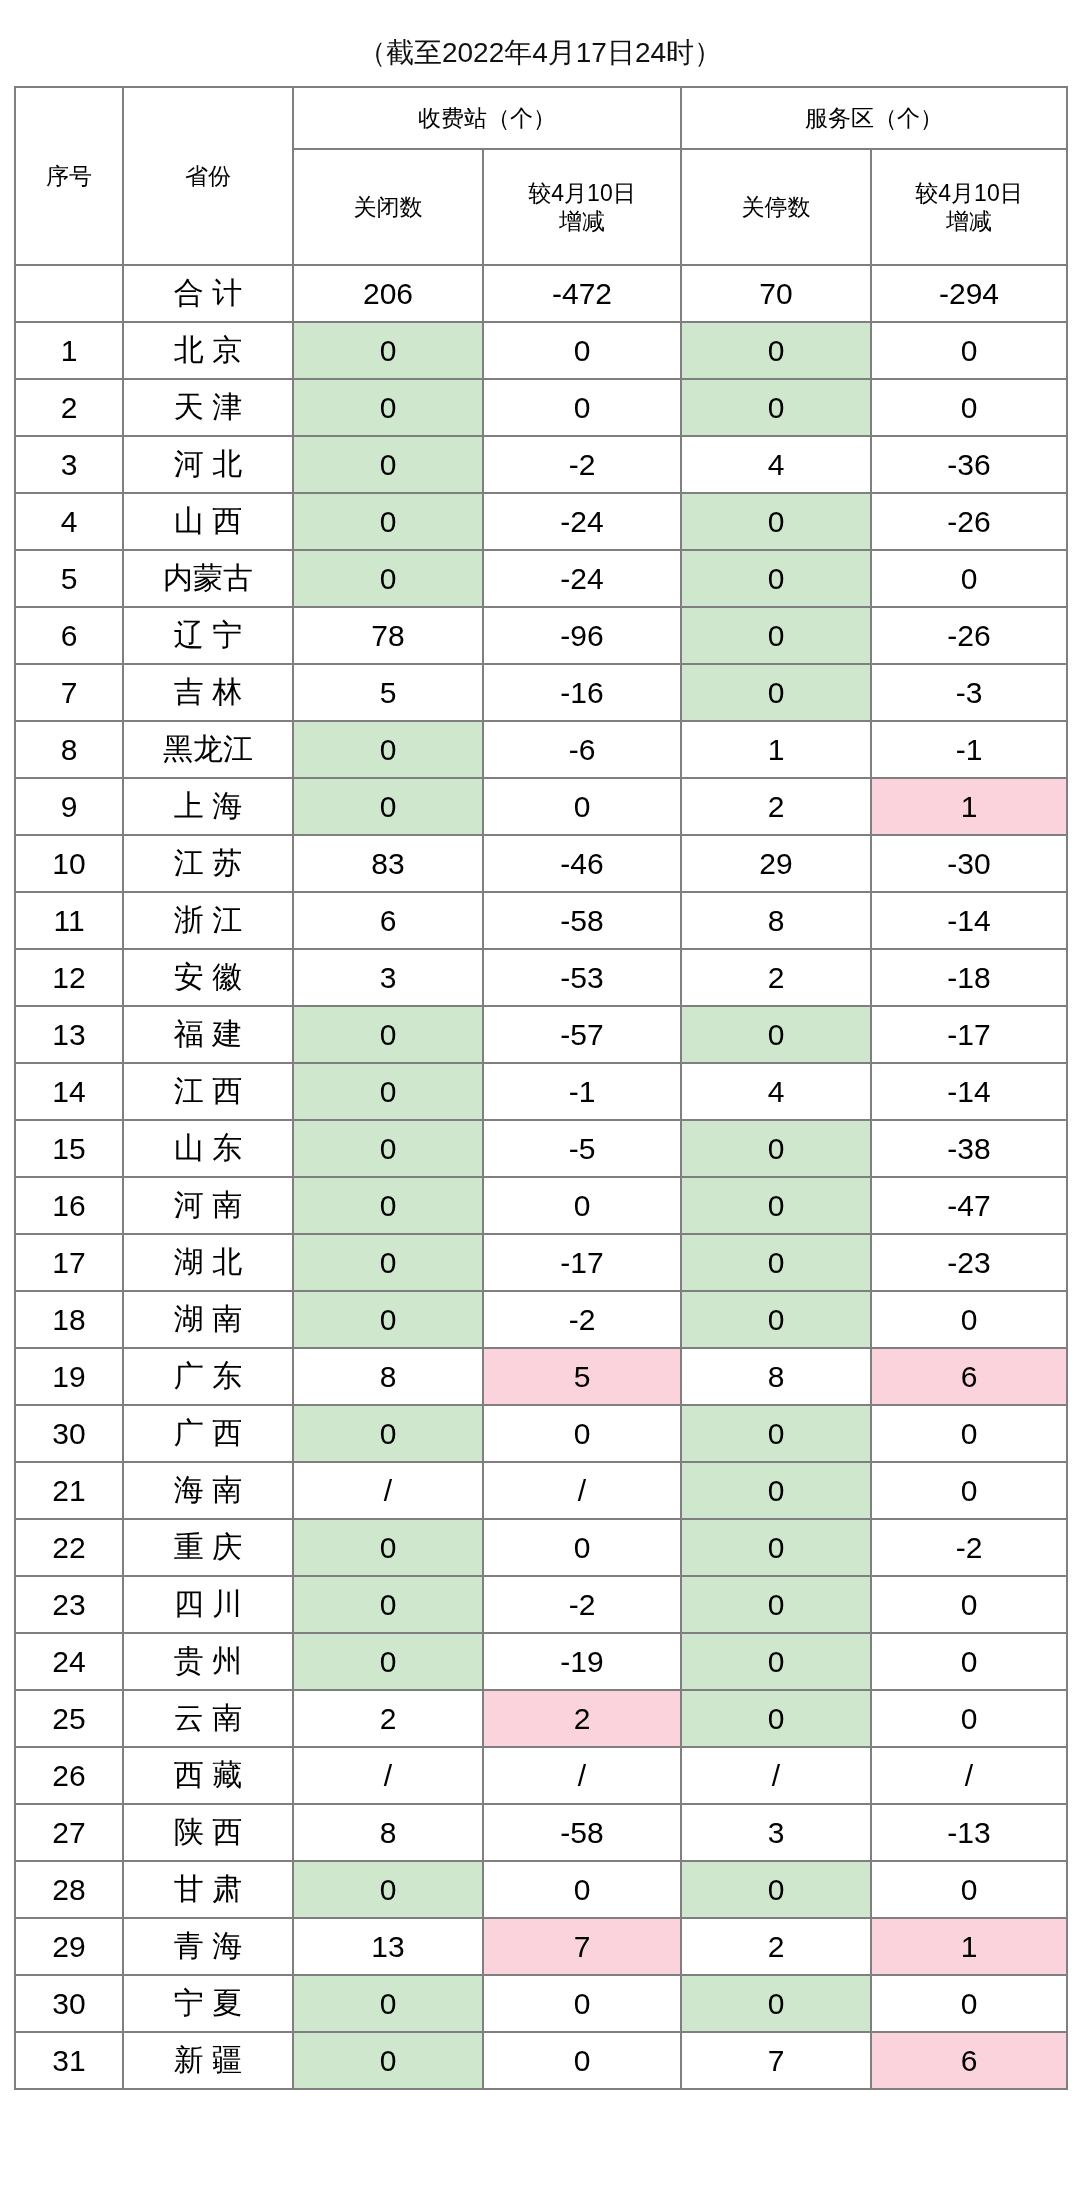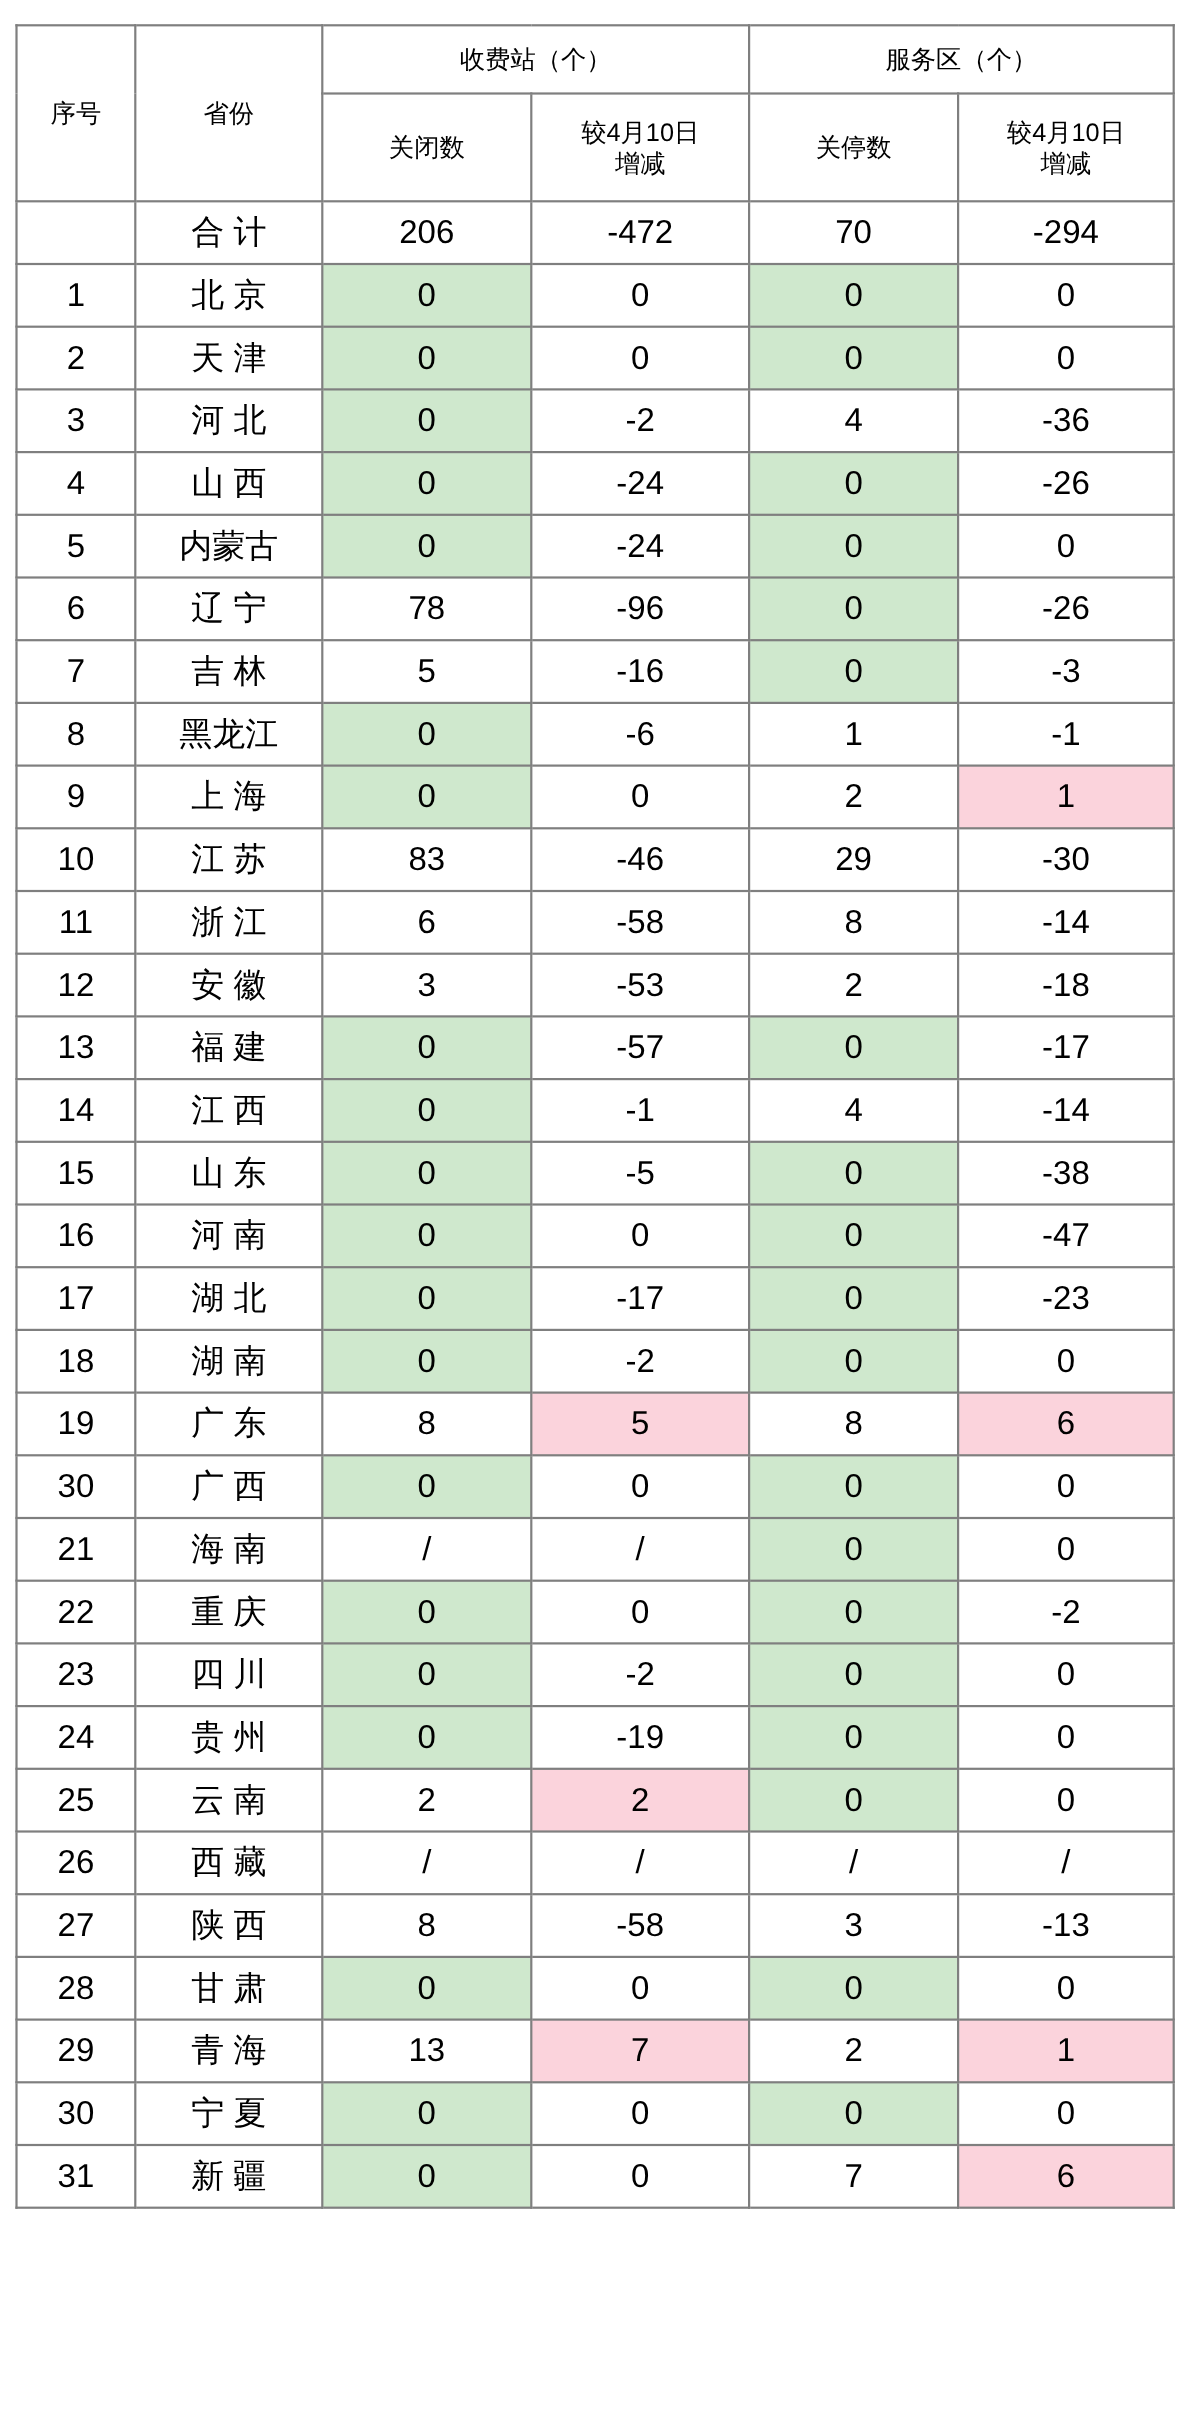--- a/index.html
+++ b/index.html
@@ -52,40 +52,41 @@
     font-size: 23px;
   }
   .col-idx { width: 108px; }
   .col-prov { width: 170px; }
   .col-d1 { width: 190px; }
   .col-d2 { width: 198px; }
   .col-d3 { width: 190px; }
   .col-d4 { width: 196px; }
 
   .hdr-group { height: 62px; }
-  .hdr-sub { height: 98px; }
+  .hdr-sub { height: 116px; }
   .hdr-two-line {
     line-height: 1.22;
     font-size: 29px;
   }
   .total-row td {
     height: 62px;
     font-size: 31px;
   }
   .green { background: #cfe8cd; }
   .pink  { background: #fbd3dc; }
   .idx-cell { font-size: 30px; }
 </style>
 </head>
 <body>
 
 <div class="page">
 
   <div>
   </div>
+  <div class="subtitle">（截至2022年4月17日24时）</div>
 
   <table class="stats">
     <colgroup>
       <col class="col-idx">
         <col class="col-prov">
         <col class="col-d1">
         <col class="col-d2">
         <col class="col-d3">
         <col class="col-d4">
     </colgroup>

